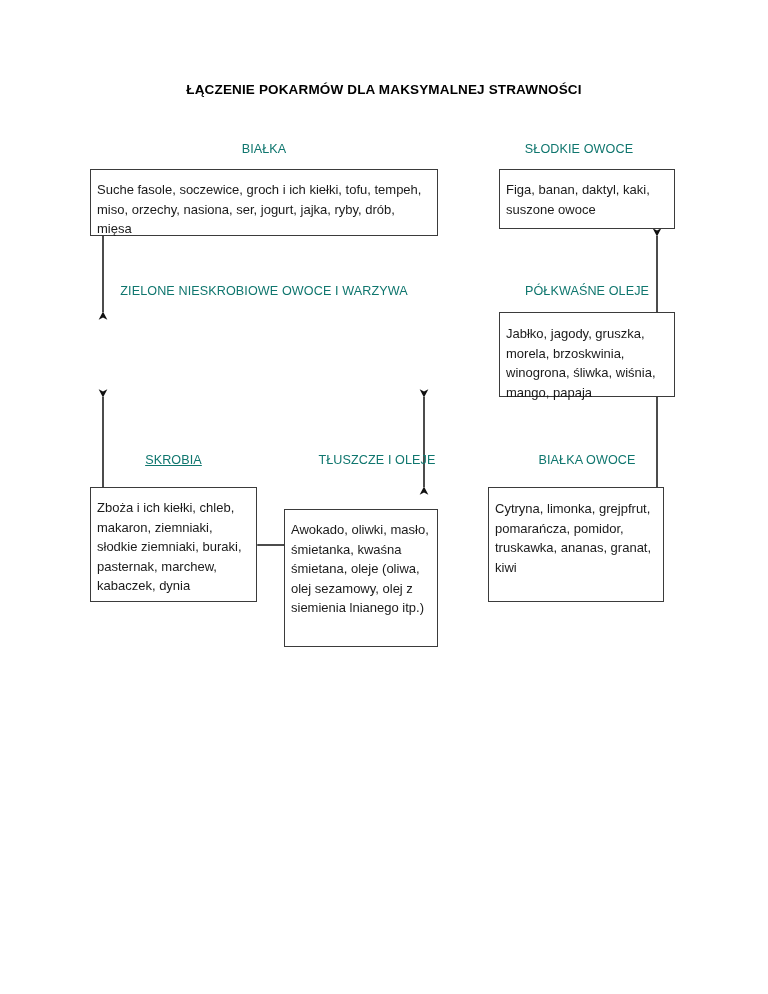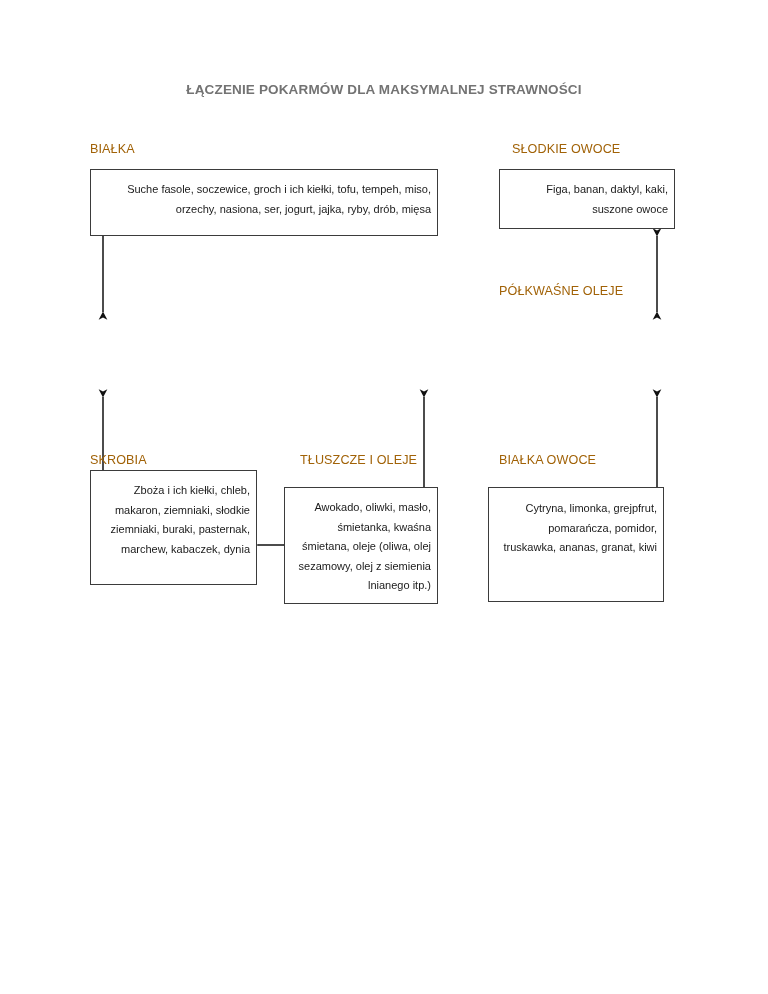--- a/index.html
+++ b/index.html
@@ -23,48 +23,49 @@
   
   .doc-title {
     position: absolute;
     left: 0;
     top: 82px;
     width: 768px;
     text-align: center;
     font-size: 13.5px;
     font-weight: bold;
     letter-spacing: 0.15px;
-    color: #737373;
+    color: #000000;
   }
 
   
   .group-label {
     position: absolute;
     font-size: 12.6px;
     font-weight: normal;
-    color: #a16207;
+    color: #0f766e;
+    text-align: center;
     white-space: nowrap;
     letter-spacing: 0.1px;
   }
 
   
   .food-box {
     position: absolute;
     box-sizing: border-box;
     border: 1.3px solid #3b3b3b;
     background: #ffffff;
     display: flex;
     align-items: flex-start;
     justify-content: center;
   }
   .food-box .box-text {
     display: block;
     width: 100%;
-    text-align: right;
-    font-size: 11px;
+    text-align: left;
+    font-size: 13px;
     line-height: 19.5px;
     color: #1a1a1a;
     padding: 0 6px;
     box-sizing: border-box;
   }
   .food-box.pad-sm .box-text { padding-top: 10px; }
   .food-box.pad-md .box-text { padding-top: 11px; }
 
   
   #arrow-layer {
@@ -108,36 +109,40 @@
     <line x1="657" y1="236" x2="657" y2="312" marker-start="url(#ah-start)" marker-end="url(#ah-end)"></line>
 
     <line x1="657" y1="397" x2="657" y2="487" marker-start="url(#ah-start)" marker-end="url(#ah-end)"></line>
   </svg>
 
   <div class="group-label" style="left:90px; top:142px; width:348px;">BIAŁKA</div>
   <div class="food-box pad-sm" style="left:90px; top:169px; width:348px; height:67px;">
     <span class="box-text">Suche fasole, soczewice, groch i ich kiełki, tofu, tempeh, miso, orzechy, nasiona, ser, jogurt, jajka, ryby, drób, mięsa</span>
   </div>
 
+  <div class="group-label" style="left:90px; top:284px; width:348px;">ZIELONE NIESKROBIOWE OWOCE I WARZYWA</div>
 
-  <div class="group-label" style="left:90px; top:453px; width:167px;">SKROBIA</div>
-  <div class="food-box pad-sm" style="left:90px; top:470px; width:167px; height:115px;">
+  <div class="group-label" style="left:90px; top:453px; width:167px;text-decoration:underline;">SKROBIA</div>
+  <div class="food-box pad-sm" style="left:90px; top:487px; width:167px; height:115px;">
     <span class="box-text">Zboża i ich kiełki, chleb, makaron, ziemniaki, słodkie ziemniaki, buraki, pasternak, marchew, kabaczek, dynia</span>
   </div>
 
   <div class="group-label" style="left:300px; top:453px; width:154px;">TŁUSZCZE I OLEJE</div>
-  <div class="food-box pad-sm" style="left:284px; top:487px; width:154px; height:117px;">
+  <div class="food-box pad-sm" style="left:284px; top:509px; width:154px; height:138px;">
     <span class="box-text">Awokado, oliwki, masło, śmietanka, kwaśna śmietana, oleje (oliwa, olej sezamowy, olej z siemienia lnianego itp.)</span>
   </div>
 
-  <div class="group-label" style="left:512px; top:142px; width:176px;">SŁODKIE OWOCE</div>
+  <div class="group-label" style="left:491px; top:142px; width:176px;">SŁODKIE OWOCE</div>
   <div class="food-box pad-sm" style="left:499px; top:169px; width:176px; height:60px;">
     <span class="box-text">Figa, banan, daktyl, kaki, suszone owoce</span>
   </div>
 
   <div class="group-label" style="left:499px; top:284px; width:176px;">PÓŁKWAŚNE OLEJE</div>
+  <div class="food-box pad-md" style="left:499px; top:312px; width:176px; height:85px;">
+    <span class="box-text">Jabłko, jagody, gruszka, morela, brzoskwinia, winogrona, śliwka, wiśnia, mango, papaja</span>
+  </div>
 
   <div class="group-label" style="left:499px; top:453px; width:176px;">BIAŁKA OWOCE</div>
   <div class="food-box pad-md" style="left:488px; top:487px; width:176px; height:115px;">
     <span class="box-text">Cytryna, limonka, grejpfrut, pomarańcza, pomidor, truskawka, ananas, granat, kiwi</span>
   </div>
 
 </div>
 
 </body></html>

